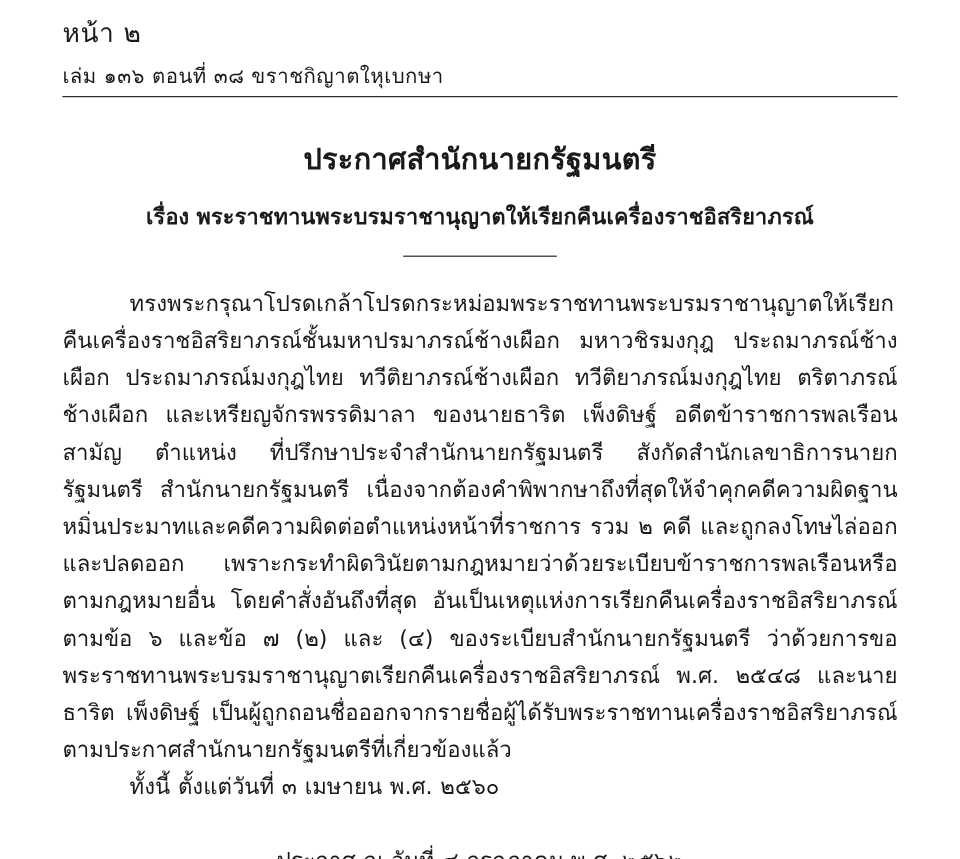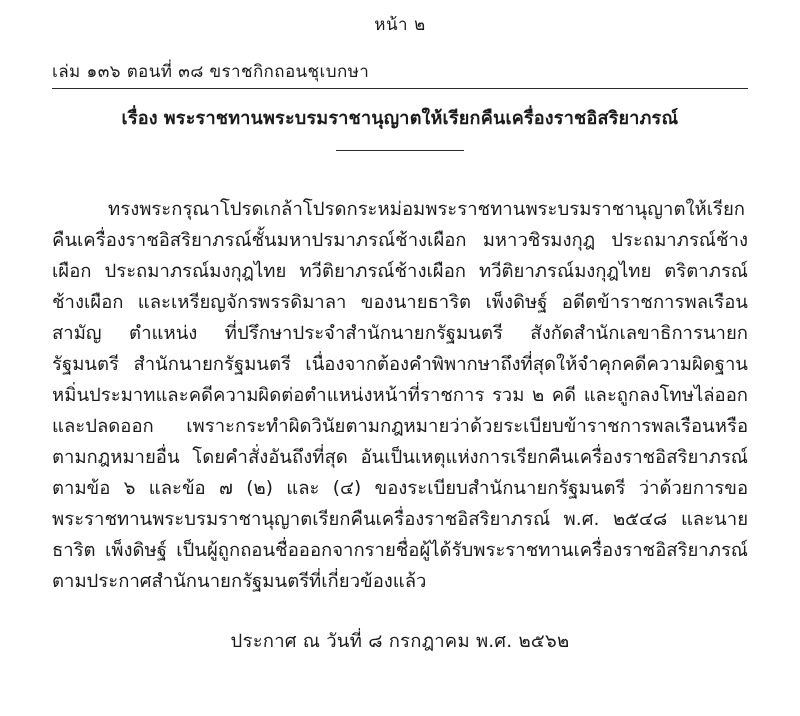--- a/index.html
+++ b/index.html
@@ -18,25 +18,24 @@
   .page {
     width: 800px;
     height: 716px;
     box-sizing: border-box;
     padding: 8px 52px 0 52px;
     position: relative;
   }
 
   
   .page-number {
-    text-align: center;
-    font-size: 17px;
+    font-size: 22px;
     letter-spacing: 0.5px;
     margin-top: 2px;
-    margin-bottom: 20px;
+    margin-bottom: 4px;
   }
   .header-row {
     display: flex;
     align-items: baseline;
     font-size: 17px;
     margin-bottom: 4px;
   }
   .header-left {
     white-space: nowrap;
     letter-spacing: 0.4px;
@@ -77,21 +76,21 @@
   }
   .divider {
     width: 128px;
     height: 0;
     border-top: 1.5px solid #2a2a2a;
     margin: 18px auto 0 auto;
   }
 
   
   .body-text {
-    margin-top: 42px;
+    margin-top: 24px;
     font-size: 18.5px;
     line-height: 31px;
     text-align: justify;
     text-justify: inter-word;
     word-spacing: 0.5px;
   }
   .body-text p {
     margin: 0;
   }
   .body-text p.indent {
@@ -117,32 +116,34 @@
 </style>
 </head>
 <body>
 
 <div class="page">
 
   <div class="page-number">หน้า ๒</div>
 
   <div class="header-row">
     <div class="header-left">เล่ม ๑๓๖ ตอนที่ ๓๘ ข</div>
-    <div class="header-center">ราชกิกถอนชุเบกษา</div>
+    <div class="header-center">ราชกิญาตใหุเบกษา</div>
   </div>
 
   <hr class="header-rule">
 
+  <div class="title">ประกาศสำนักนายกรัฐมนตรี</div>
 
   <div class="subtitle">
     <span class="label">เรื่อง</span>
     <span class="strong">พระราชทานพระบรมราชานุญาตให้เรียกคืนเครื่องราชอิสริยาภรณ์</span>
   </div>
 
   <div class="divider"></div>
 
   <div class="body-text">
     <p class="indent">ทรงพระกรุณาโปรดเกล้าโปรดกระหม่อมพระราชทานพระบรมราชานุญาตให้เรียกคืนเครื่องราชอิสริยาภรณ์ชั้นมหาปรมาภรณ์ช้างเผือก มหาวชิรมงกุฎ ประถมาภรณ์ช้างเผือก ประถมาภรณ์มงกุฎไทย ทวีติยาภรณ์ช้างเผือก ทวีติยาภรณ์มงกุฎไทย ตริตาภรณ์ช้างเผือก และเหรียญจักรพรรดิมาลา ของนายธาริต เพ็งดิษฐ์ อดีตข้าราชการพลเรือนสามัญ ตำแหน่ง ที่ปรึกษาประจำสำนักนายกรัฐมนตรี สังกัดสำนักเลขาธิการนายกรัฐมนตรี สำนักนายกรัฐมนตรี เนื่องจากต้องคำพิพากษาถึงที่สุดให้จำคุกคดีความผิดฐานหมิ่นประมาทและคดีความผิดต่อตำแหน่งหน้าที่ราชการ รวม ๒ คดี และถูกลงโทษไล่ออกและปลดออก เพราะกระทำผิดวินัยตามกฎหมายว่าด้วยระเบียบข้าราชการพลเรือนหรือตามกฎหมายอื่น โดยคำสั่งอันถึงที่สุด อันเป็นเหตุแห่งการเรียกคืนเครื่องราชอิสริยาภรณ์ ตามข้อ ๖ และข้อ ๗ (๒) และ (๔) ของระเบียบสำนักนายกรัฐมนตรี ว่าด้วยการขอพระราชทานพระบรมราชานุญาตเรียกคืนเครื่องราชอิสริยาภรณ์ พ.ศ. ๒๕๔๘ และนายธาริต เพ็งดิษฐ์ เป็นผู้ถูกถอนชื่อออกจากรายชื่อผู้ได้รับพระราชทานเครื่องราชอิสริยาภรณ์ตามประกาศสำนักนายกรัฐมนตรีที่เกี่ยวข้องแล้ว</p>
+    <p class="closing-indent last-line">ทั้งนี้ ตั้งแต่วันที่ ๓ เมษายน พ.ศ. ๒๕๖๐</p>
   </div>
 
   <div class="announce-date">ประกาศ ณ วันที่ ๘ กรกฎาคม พ.ศ. ๒๕๖๒</div>
 
 </div>
 
 </body></html>

